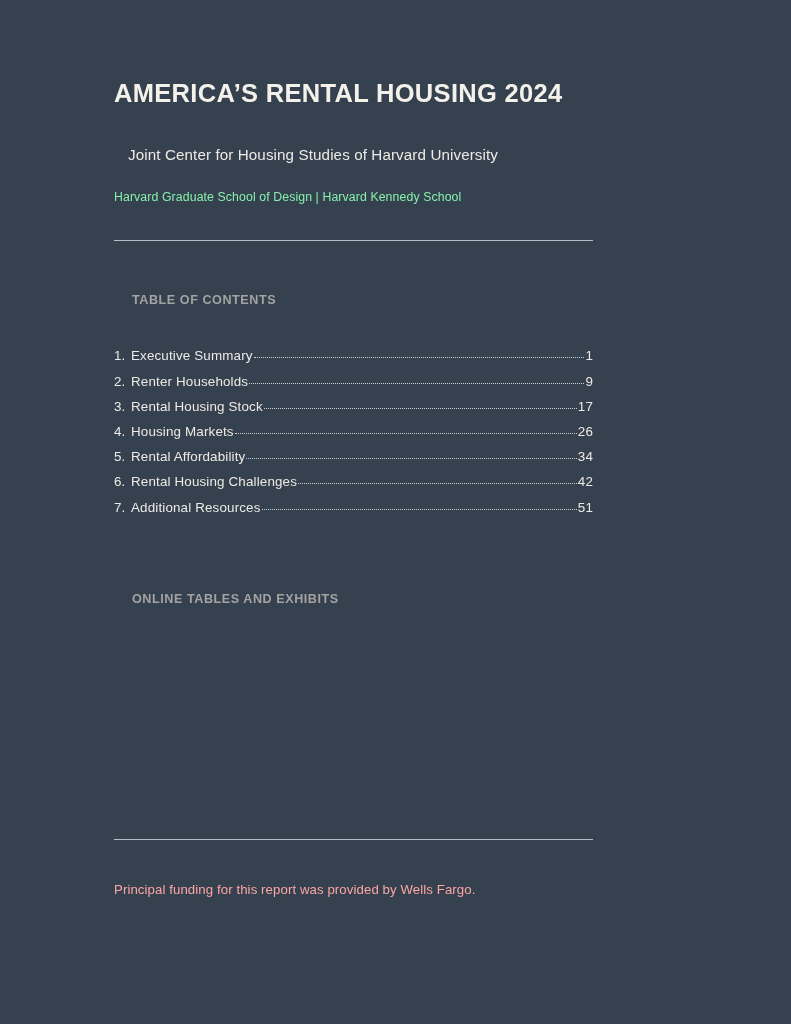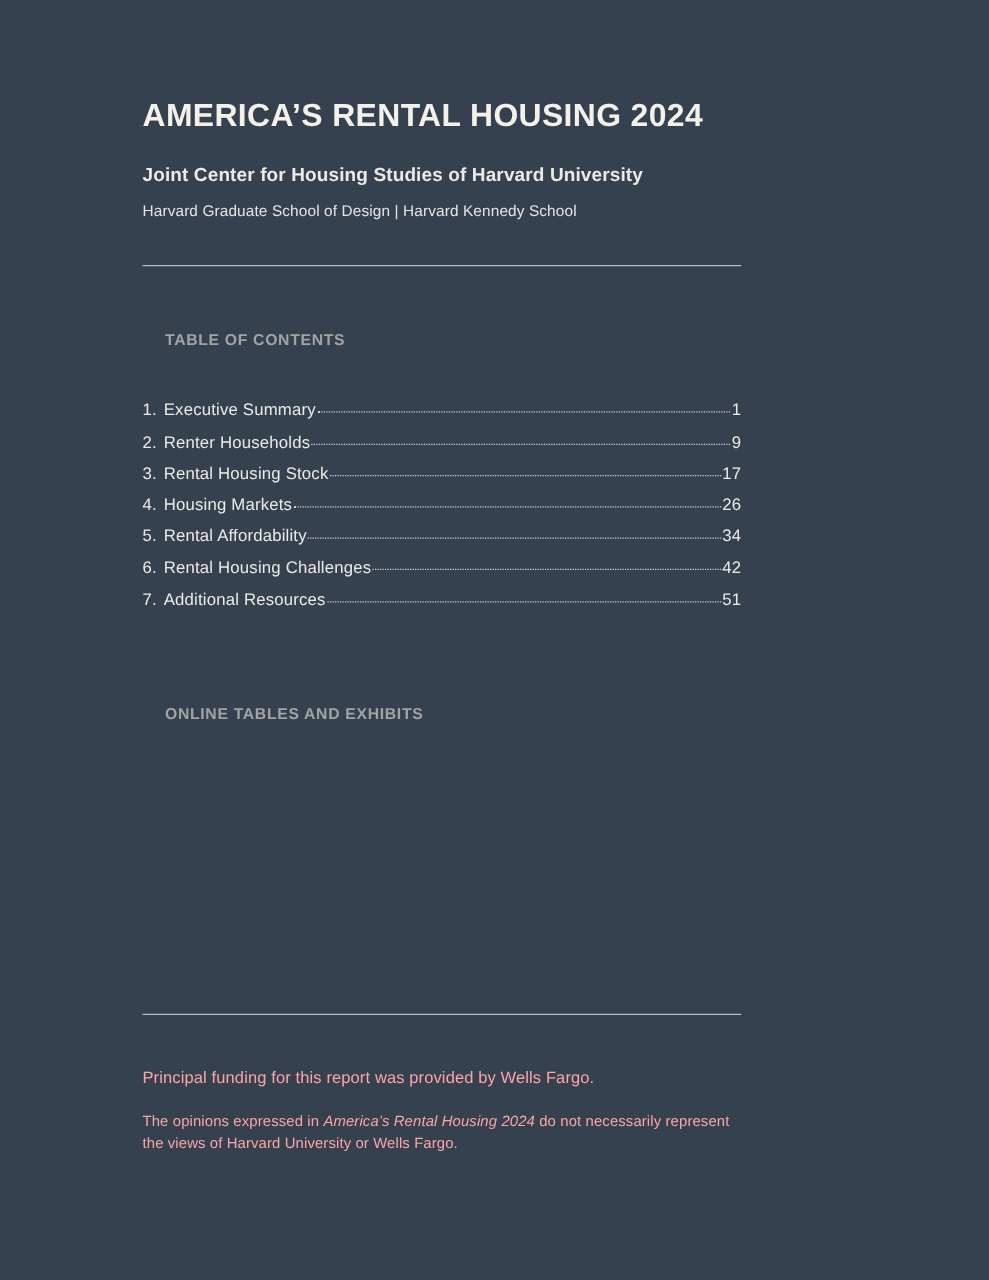--- a/index.html
+++ b/index.html
@@ -31,34 +31,34 @@
   .doc-title {
     margin: 0;
     padding-top: 79px;
     font-size: 25.5px;
     font-weight: bold;
     letter-spacing: 0.3px;
     color: #f4f1ea;
     line-height: 1.15;
   }
   .doc-subtitle {
-    margin: 0;
+    margin: 14px;
     padding-top: 24px;
     font-size: 15.2px;
-    font-weight: bold;
+    font-weight: normal;
     color: #eceae4;
     letter-spacing: 0.1px;
     line-height: 1.2;
   }
   .doc-affiliation {
     margin: 0;
     padding-top: 11px;
     font-size: 12.3px;
     font-weight: normal;
-    color: #e5e5e5;
+    color: #86efac;
     letter-spacing: 0.1px;
     line-height: 1.2;
   }
 
   
   .rule {
     height: 1px;
     background: #b9bdc4;
     width: 479px;
   }
@@ -217,19 +217,16 @@
       </li>
     </ul>
 
     <h2 class="section-heading online-heading">ONLINE TABLES AND EXHIBITS</h2>
 
 
     <div class="rule rule-bottom"></div>
 
     <div class="footer">
       <p class="footer-funding">Principal funding for this report was provided by Wells Fargo.</p>
-      <p class="footer-opinions">
-        <span>The opinions expressed in </span><em>America’s Rental Housing 2024</em><span> do not necessarily represent the views of Harvard University or Wells Fargo.</span>
-      </p>
     </div>
 
   </div>
 </div>
 
 </body></html>

